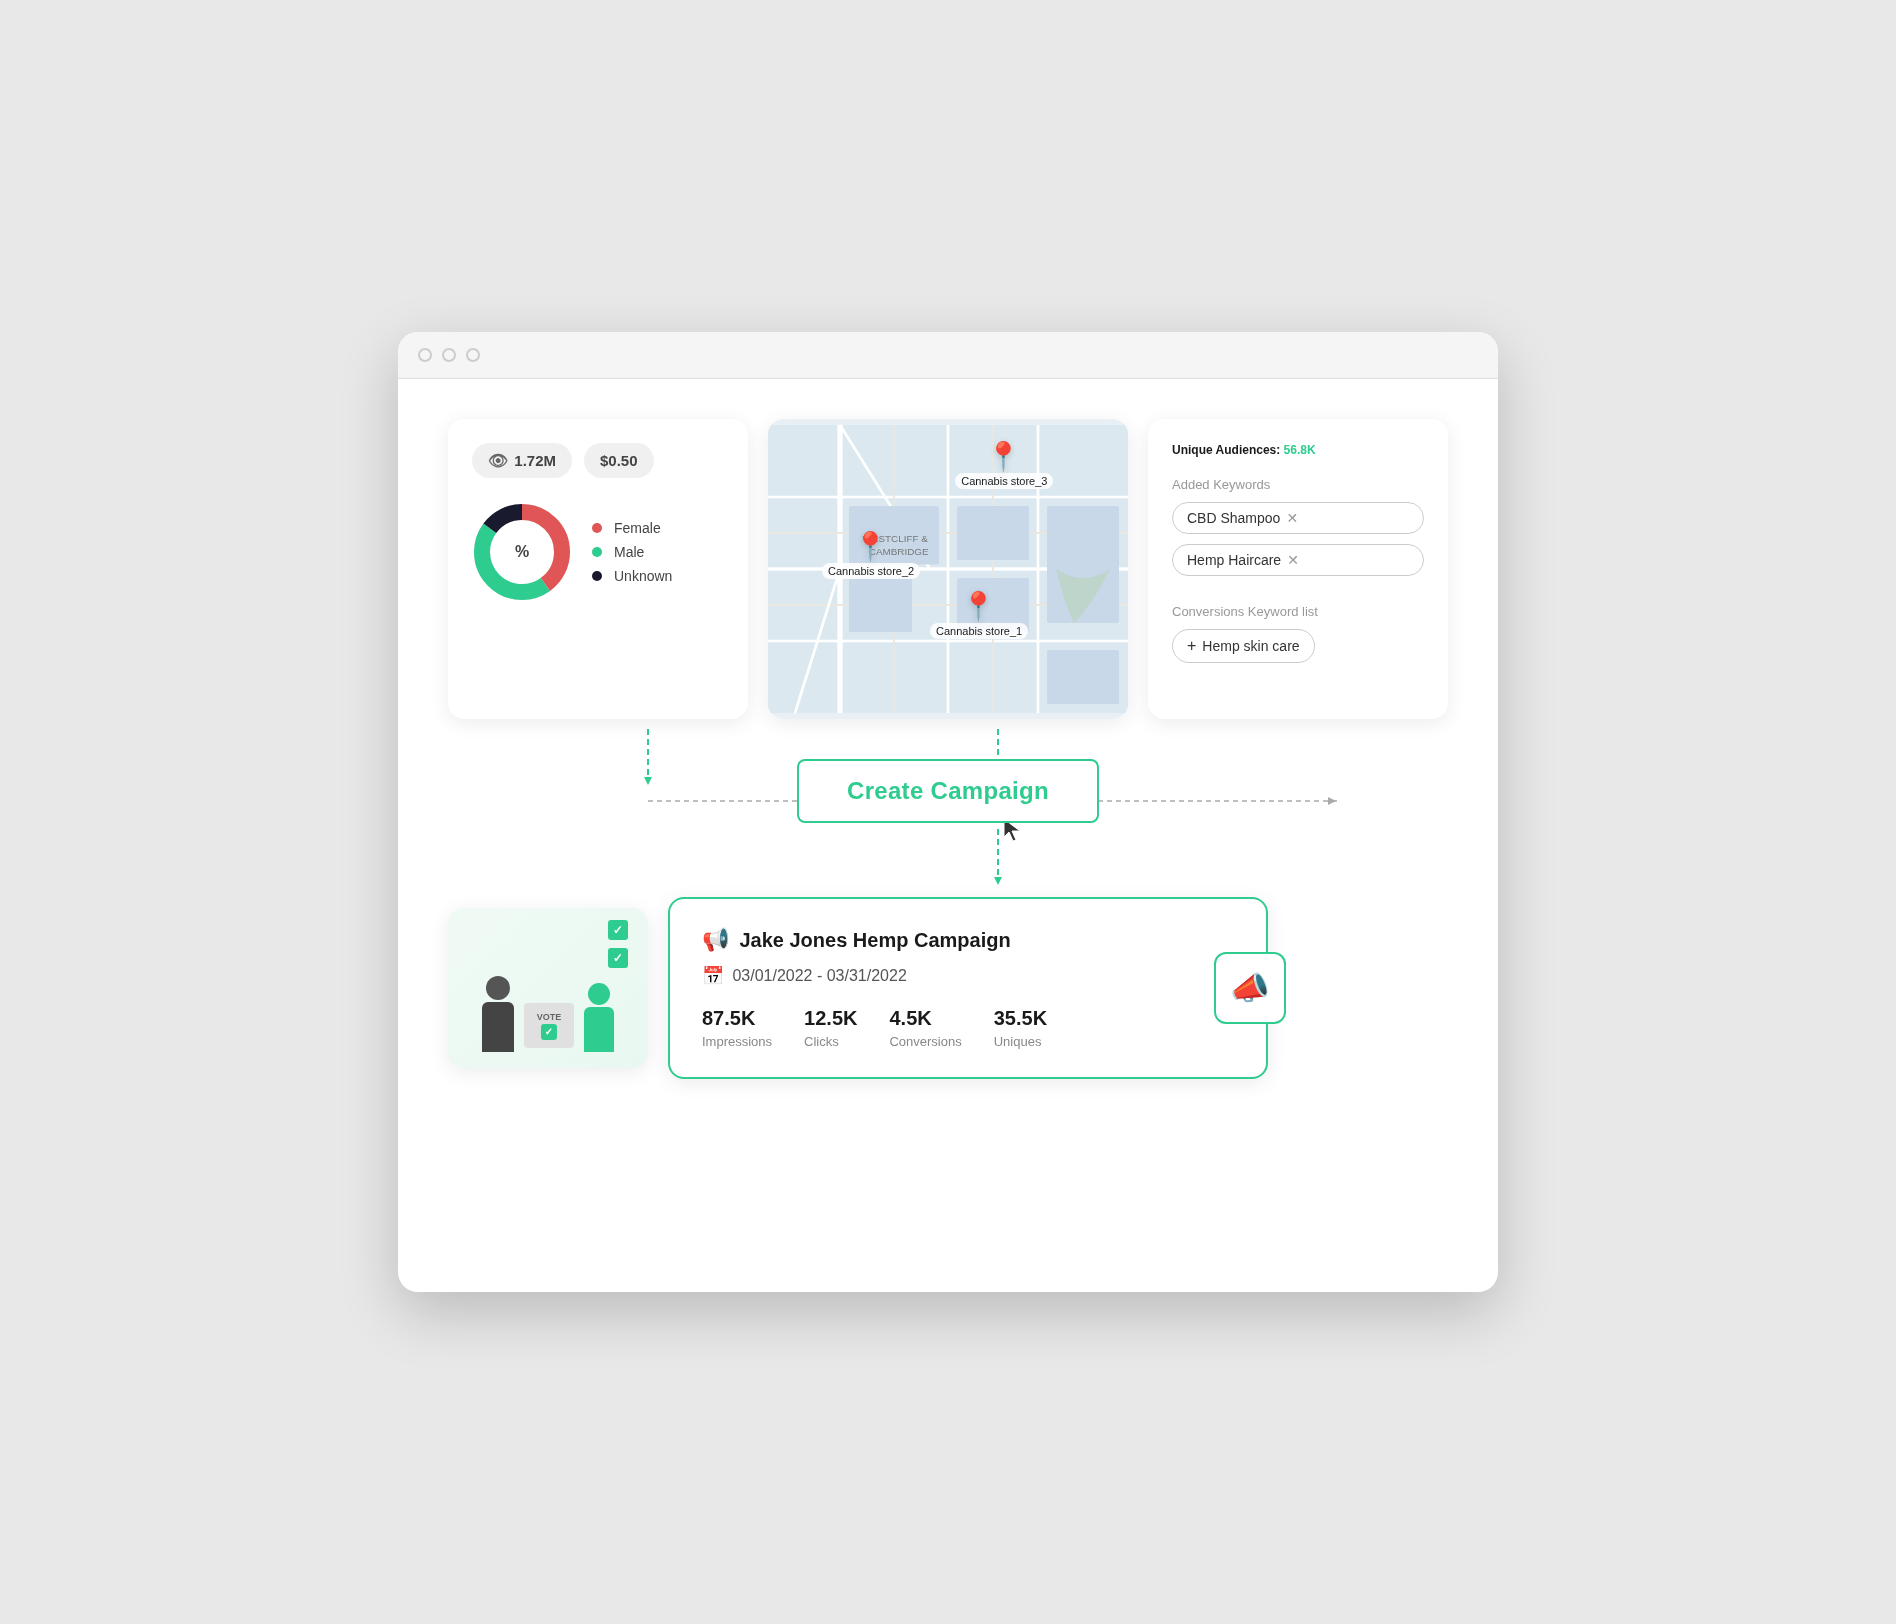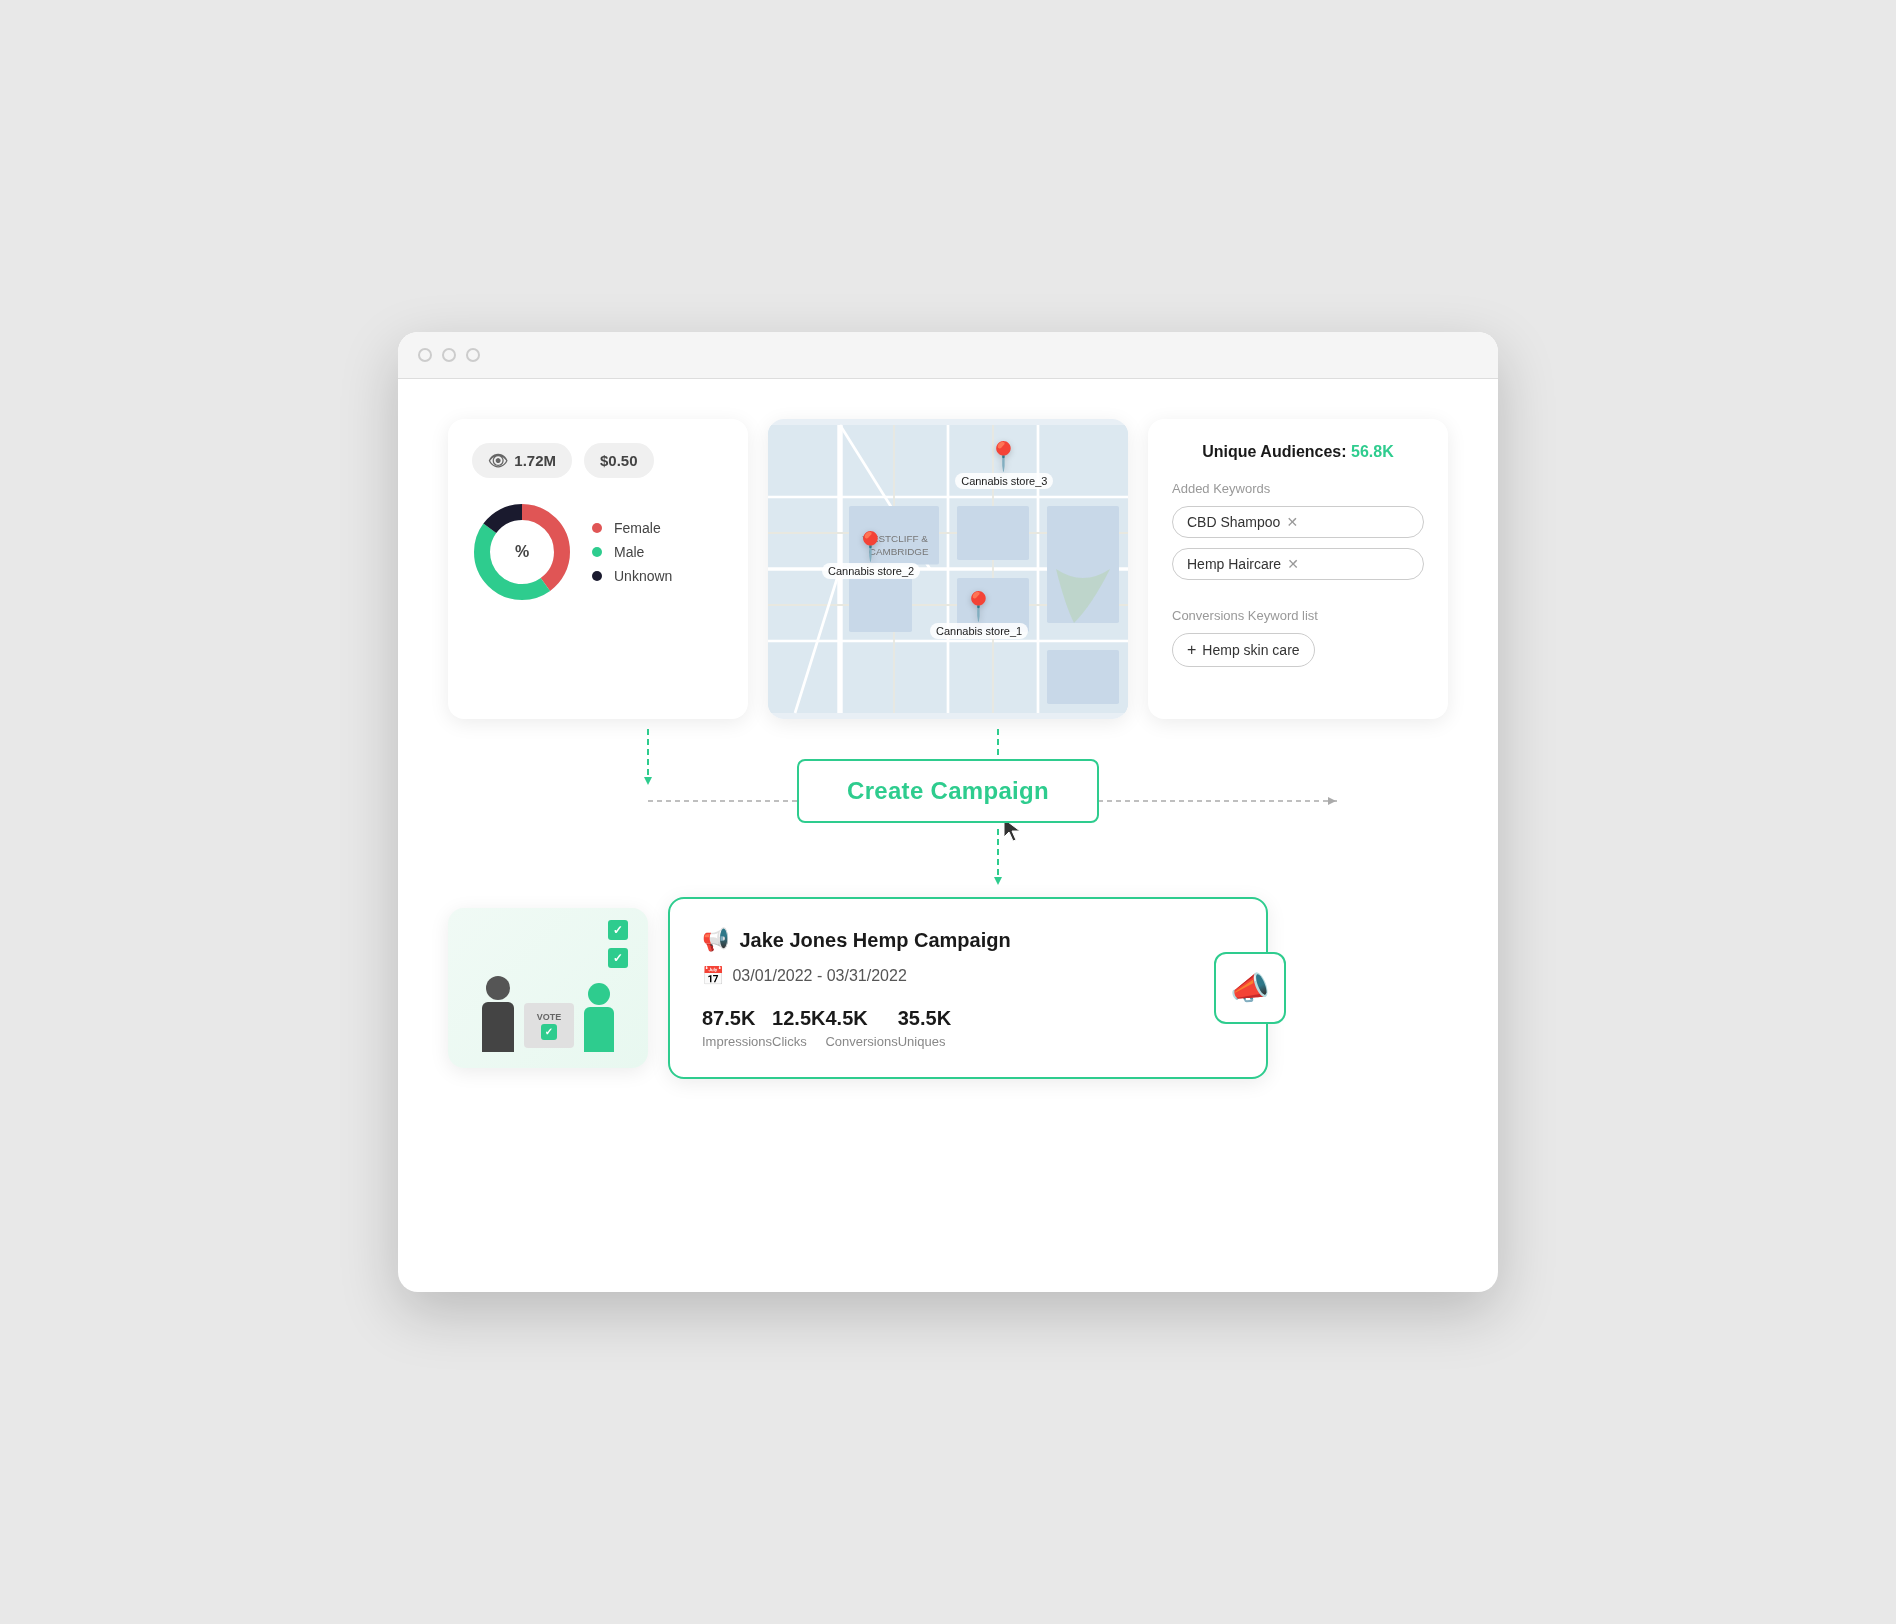--- a/index.html
+++ b/index.html
@@ -174,25 +174,24 @@
     .pin-icon {
       font-size: 28px;
       color: #2ecc8e;
       line-height: 1;
       filter: drop-shadow(0 2px 3px rgba(0,0,0,0.2));
     }
 
     
     .audience-card {}
     .audience-header {
-      font-size: 16px;
+      font-size: 12px;
       font-weight: 700;
       color: #1a1a1a;
       margin-bottom: 20px;
-      text-align: center;
     }
     .audience-count {
       color: #2ecc8e;
       font-weight: 700;
     }
     .section-label {
       font-size: 13px;
       color: #999;
       margin-bottom: 10px;
     }
@@ -282,20 +281,21 @@
       display: flex;
       align-items: center;
       gap: 8px;
       font-size: 16px;
       color: #555;
     }
     .cal-icon { color: #aaa; font-size: 18px; }
 
     .campaign-metrics {
       display: flex;
+      gap: 32px;
       margin-top: 8px;
     }
     .metric {
       display: flex;
       flex-direction: column;
       gap: 4px;
     }
     .metric-value {
       font-size: 20px;
       font-weight: 700;

